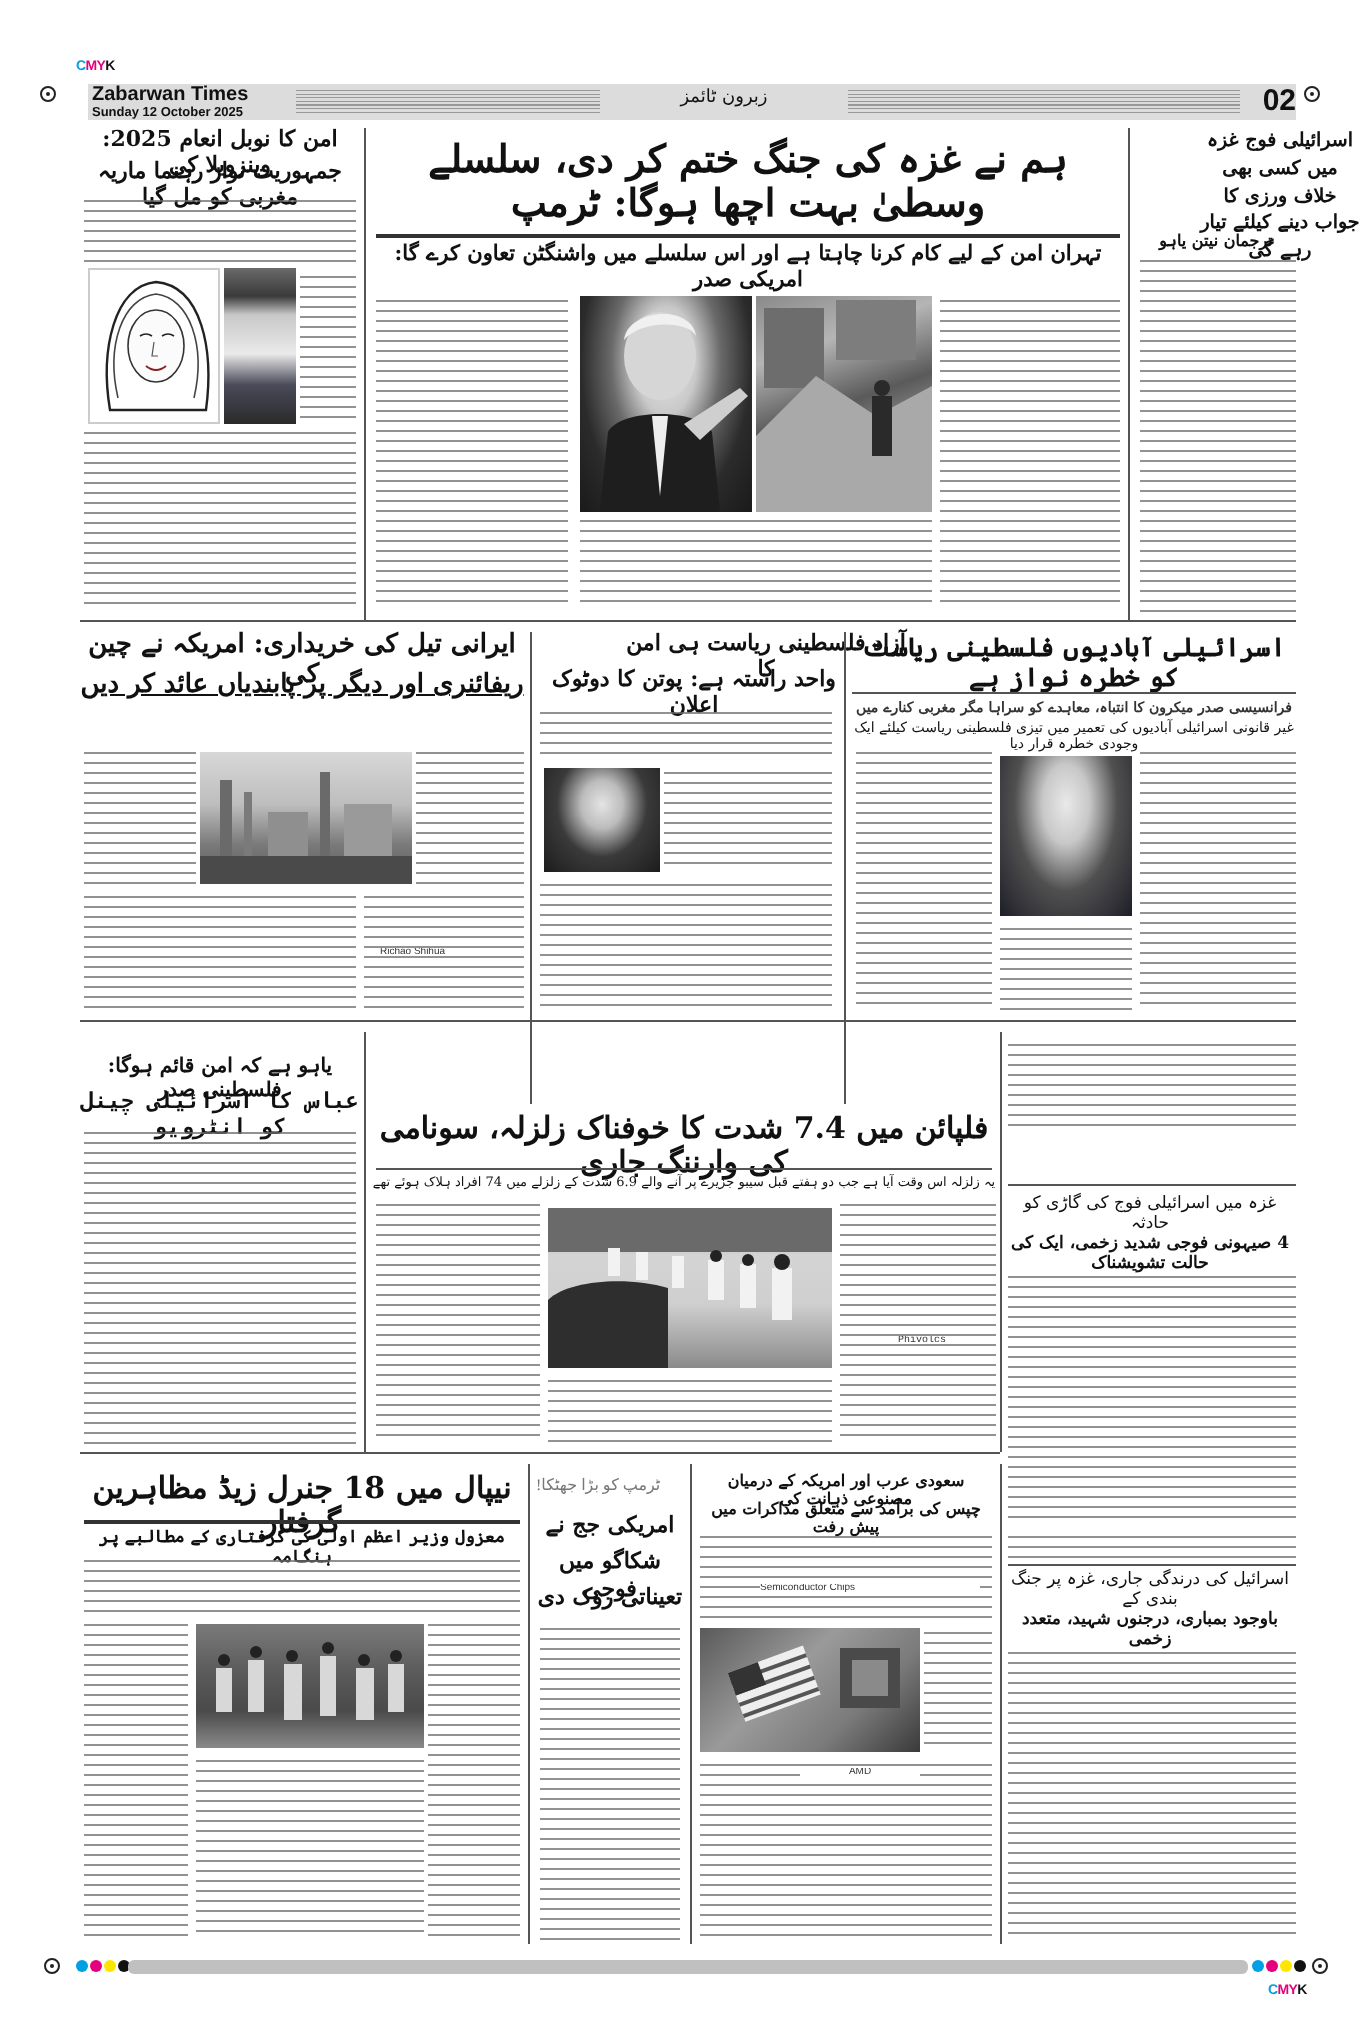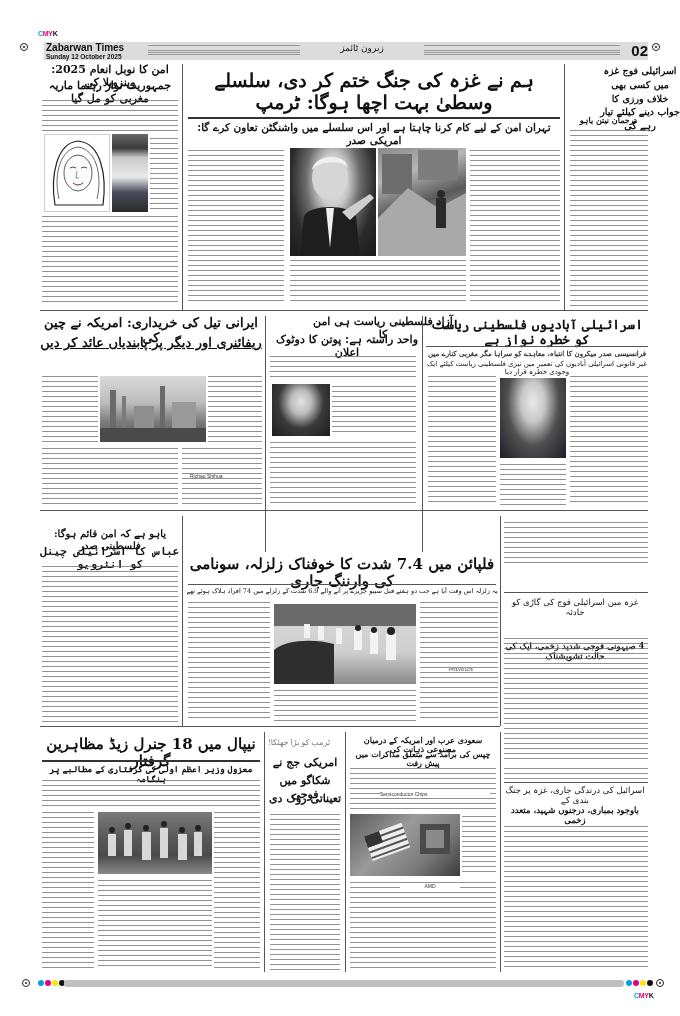--- a/index.html
+++ b/index.html
@@ -173,21 +173,21 @@
 <div class="body-text" style="left:274px;top:688px;width:142px;height:34px;"></div>
 <div class="body-text" style="left:420px;top:600px;width:78px;height:122px;"></div>
 <div class="caption" style="left:428px;top:668px;width:66px;font-family:'Liberation Mono',monospace;font-size:5px;direction:ltr;text-align:center;">Phivolcs</div>
 
 <div class="vrule" style="left:500px;top:516px;height:210px;"></div>
 
 <div class="body-text" style="left:504px;top:520px;width:144px;height:46px;"></div>
 <div class="hrule" style="left:504px;top:592px;width:144px;"></div>
 
 <div class="hl" style="left:502px;top:598px;width:146px;font-size:8.5px;font-weight:normal;">غزہ میں اسرائیلی فوج کی گاڑی کو حادثہ</div>
-<div class="hl" style="left:502px;top:618px;width:146px;font-size:8.5px;margin-top:24px;">4 صیہونی فوجی شدید زخمی، ایک کی حالت تشویشناک</div>
+<div class="hl" style="left:502px;top:618px;width:146px;font-size:8.5px;">4 صیہونی فوجی شدید زخمی، ایک کی حالت تشویشناک</div>
 <div class="body-text" style="left:504px;top:636px;width:144px;height:126px;"></div>
 
 <div class="hrule" style="left:40px;top:726px;width:460px;"></div>
 
 <div class="hl" style="left:40px;top:736px;width:222px;font-size:15px;">نیپال میں 18 جنرل زیڈ مظاہرین گرفتار</div>
 <div class="hrule thick" style="left:42px;top:760px;width:218px;"></div>
 <div class="sub" style="left:40px;top:764px;width:222px;font-size:8.5px;font-weight:bold;">معزول وزیر اعظم اولی کی گرفتاری کے مطالبے پر ہنگامہ</div>
 <div class="body-text" style="left:42px;top:778px;width:218px;height:30px;"></div>
 <div class="body-text" style="left:42px;top:810px;width:52px;height:160px;"></div>
 <div class="photo" style="left:98px;top:812px;width:114px;height:62px;background:linear-gradient(180deg,#7a7a7a 0%,#5a5a5a 40%,#4a4a4a 70%,#8a8a8a 100%);">

